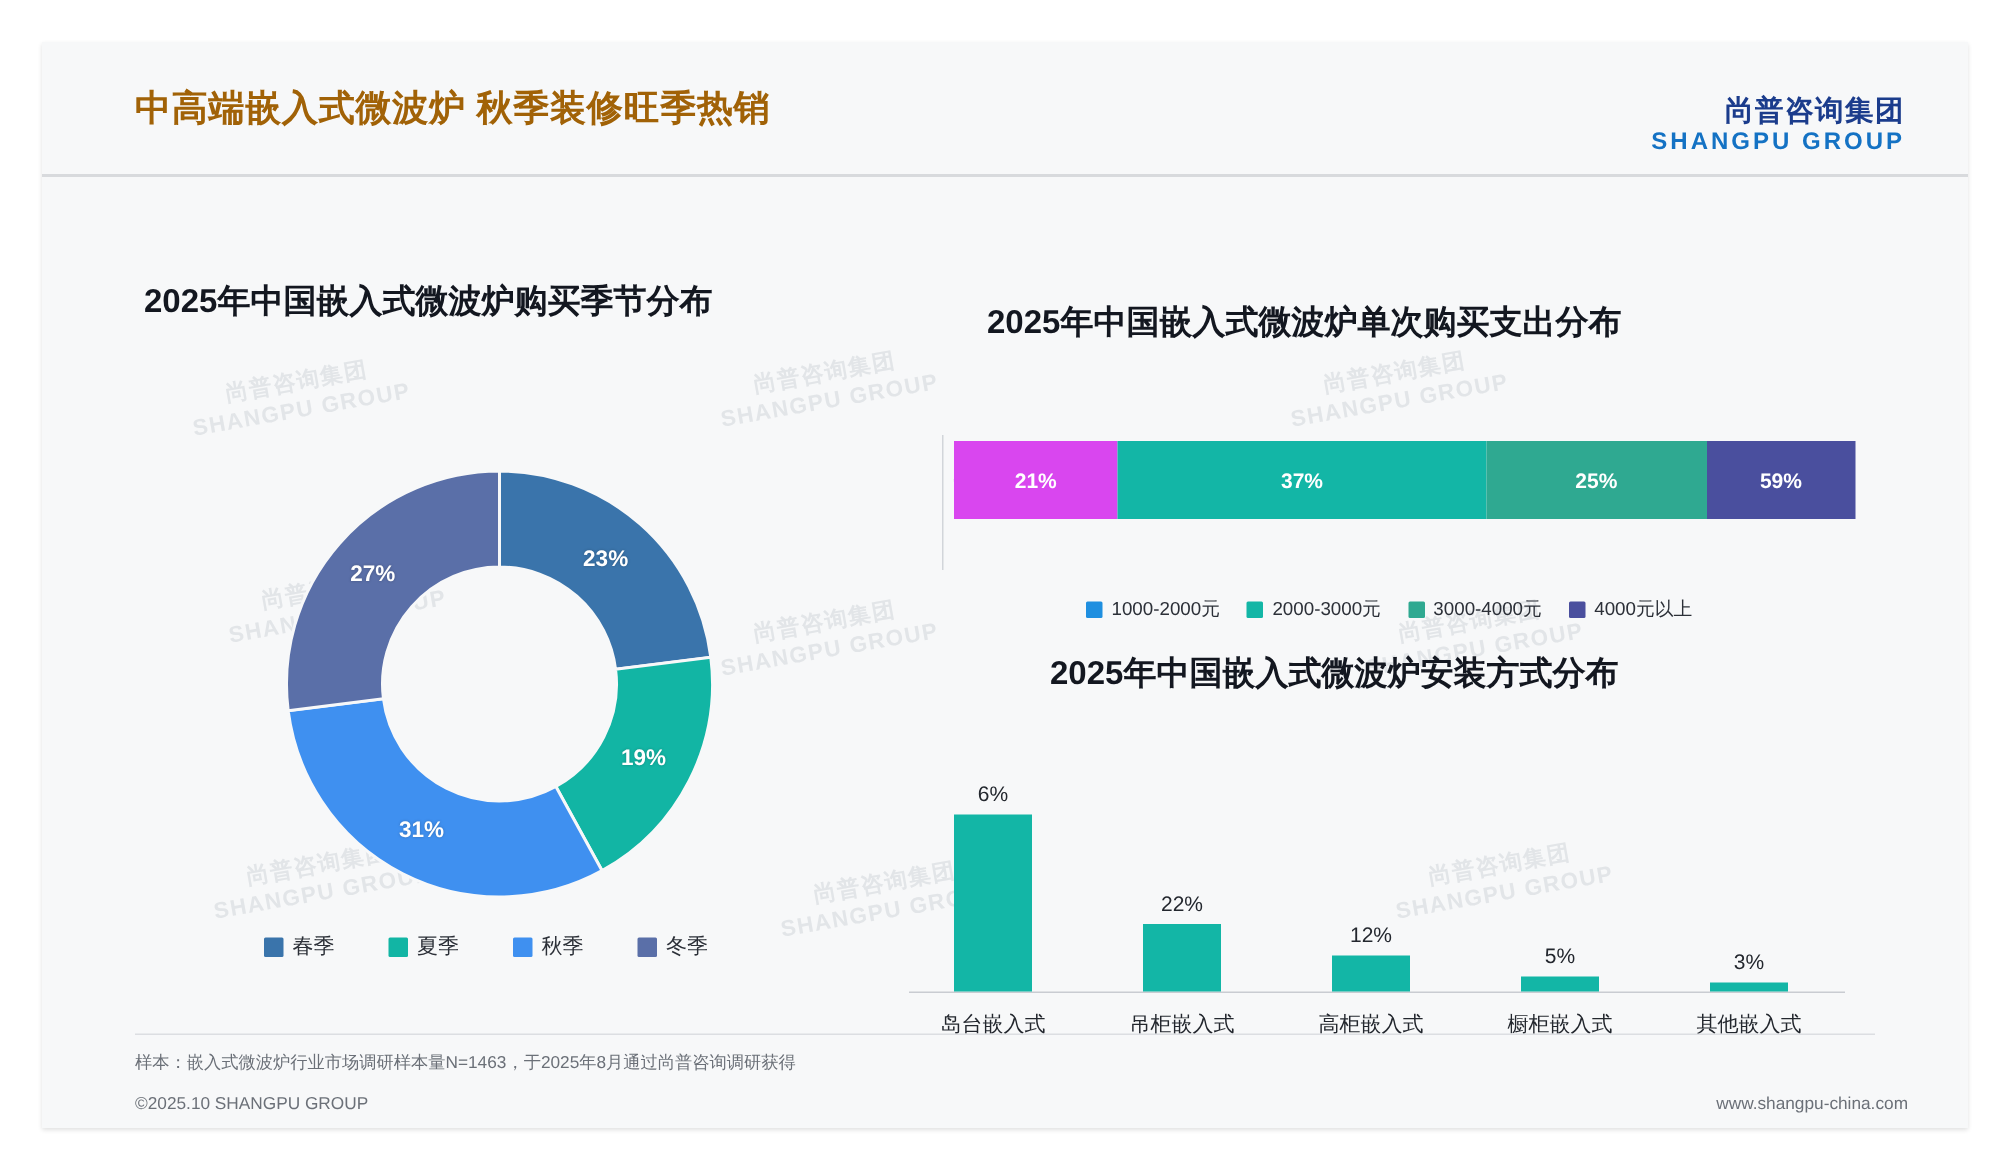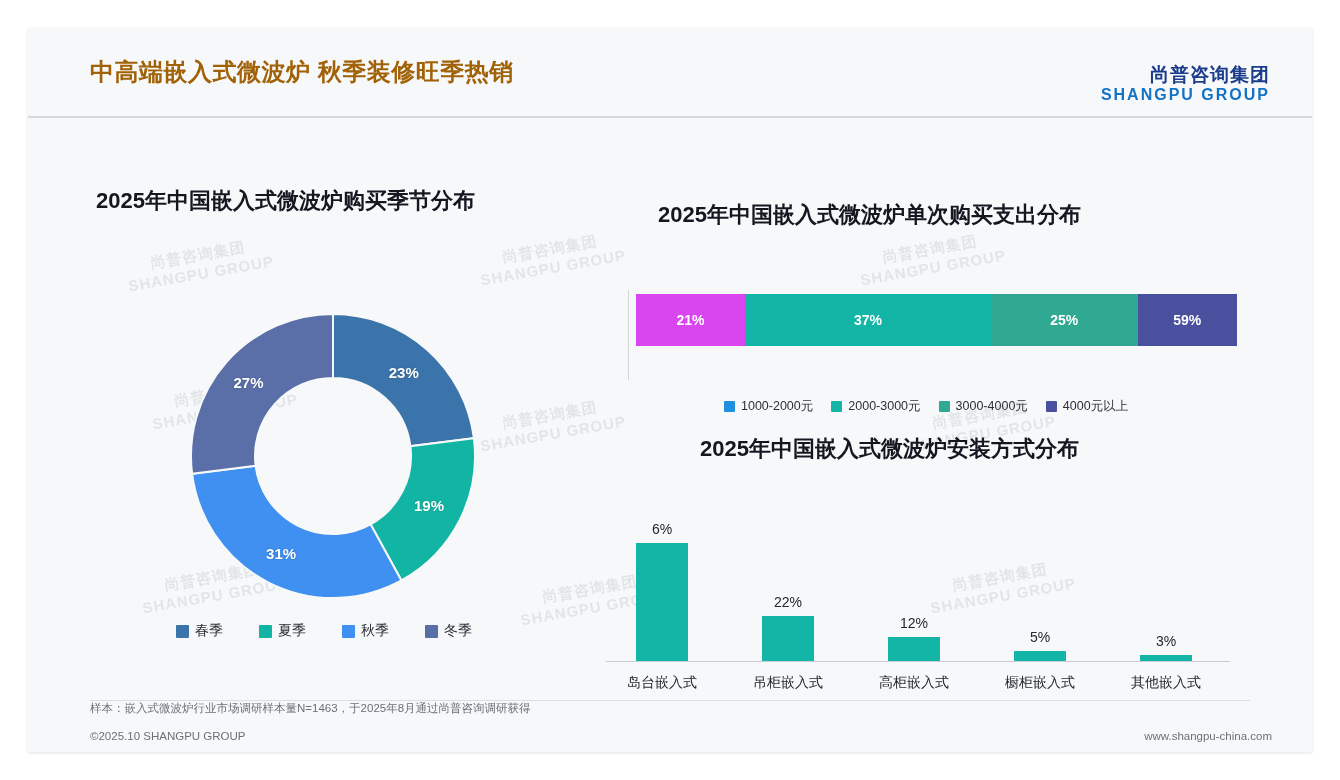--- a/index.html
+++ b/index.html
@@ -195,21 +195,21 @@
     text-align: center;
     font-size: 14px;
     color: #23272e;
   }
   
   .footnote {
     position: absolute;
     left: 62px;
     bottom: 36px;
     width: 1160px;
-    padding-top: 0;
+    padding-top: 11px;
     border-top: 1px solid #dcdee2;
     font-size: 11.5px;
     color: #6b7078;
   }
   .footer-left {
     position: absolute;
     left: 62px;
     bottom: 10px;
     font-size: 11.5px;
     color: #6b7078;

